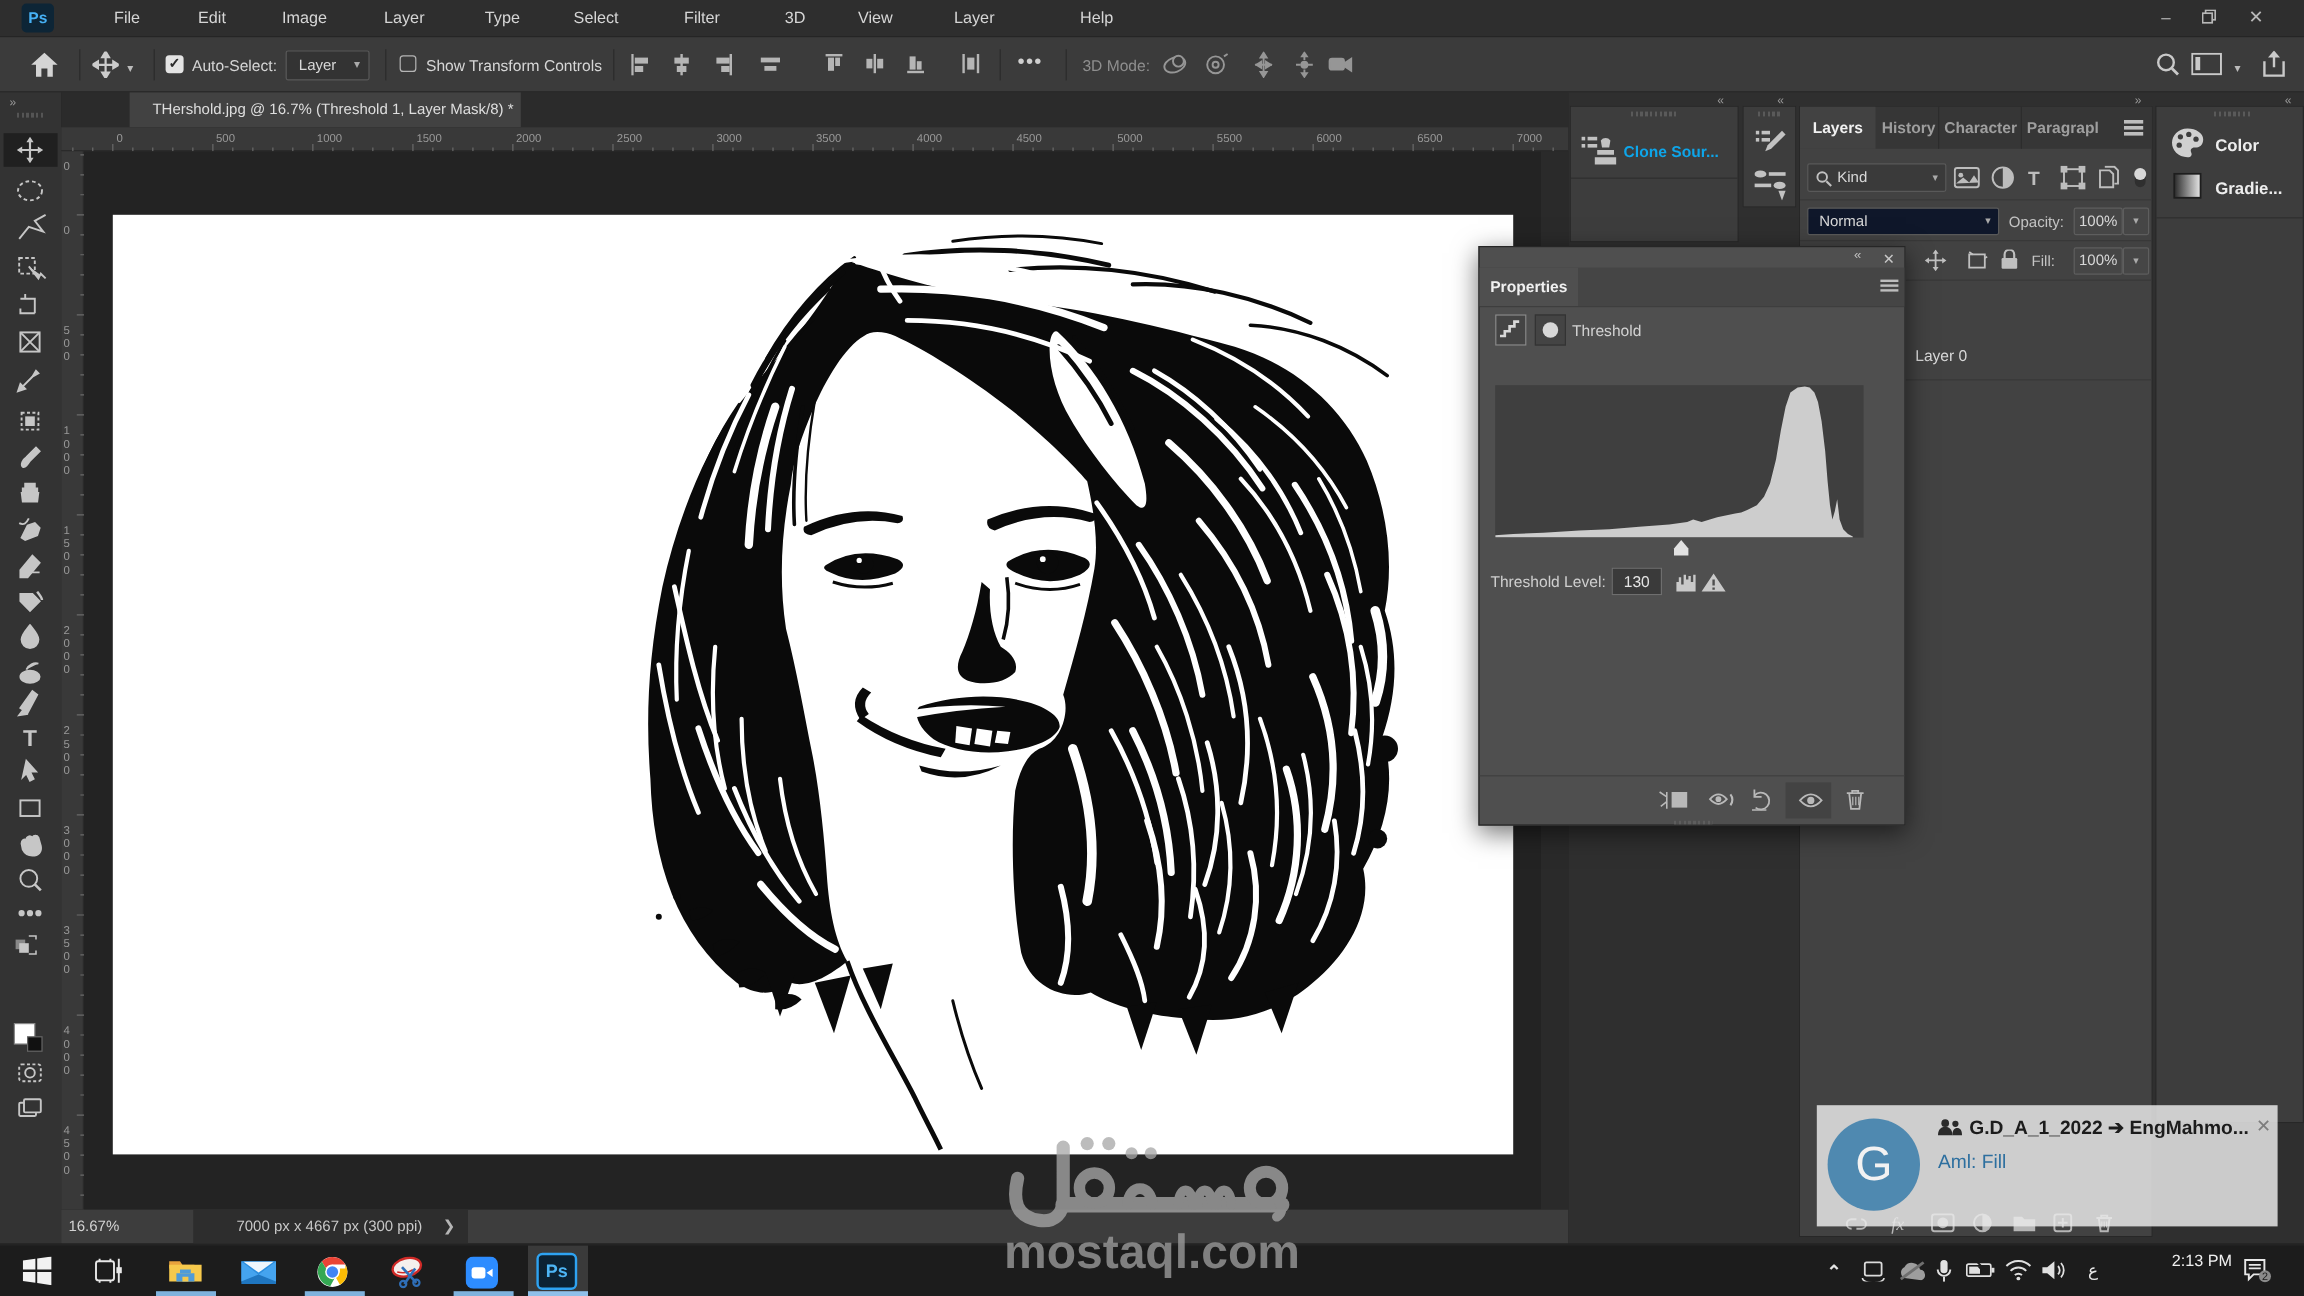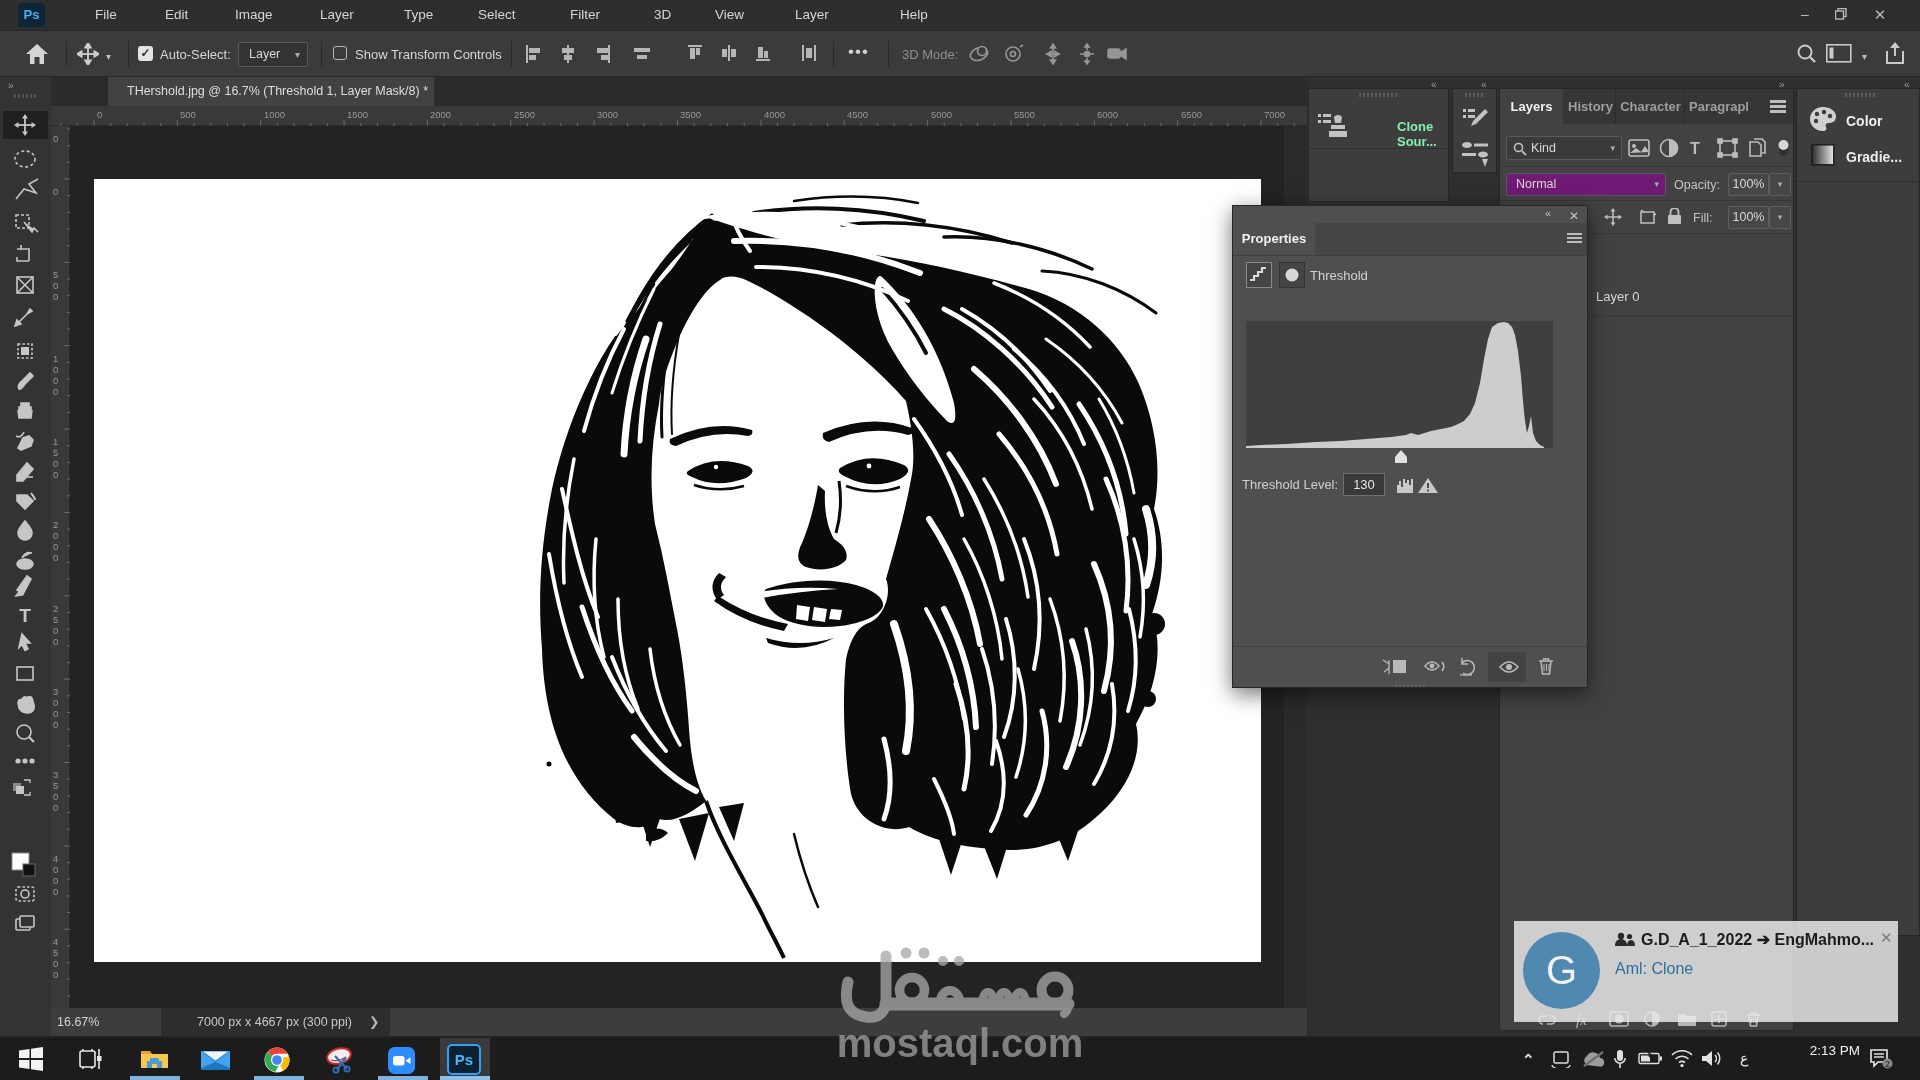--- a/index.html
+++ b/index.html
@@ -661,21 +661,21 @@
   <svg class="abs" style="left:8px;top:22px;" width="30" height="30" viewBox="0 0 30 30">
           <g fill="#c2c2c2">
             <rect x="1" y="3" width="3" height="3"></rect>
             <rect x="6" y="3" width="8" height="3"></rect>
             <rect x="1" y="9" width="3" height="3"></rect>
             <rect x="6" y="9" width="8" height="3"></rect>
             <path d="M17 6 a5 5 0 0 1 8 0 l-1 6 h-6 Z"></path>
             <path d="M14 14 h14 v4 h-14 Z M12 20 h18 v6 h-18 Z"></path>
           </g>
         </svg>
-  <div class="abs" style="left:44px;top:30px;font-weight:bold;color:#86efac;font-size:13px;margin-left:44px;">Clone Sour...</div>
+  <div class="abs" style="left:44px;top:30px;font-weight:bold;color:#0ea5e9;font-size:13px;">Clone Sour...</div>
   <div class="abs" style="left:0px;top:59px;width:139px;height:1px;background:#2e2e2e;"></div>
 </div>
 <div class="panel" style="left:145px;top:11px;width:45px;height:85px;">
   <div class="abs" style="left:12px;top:4px;width:20px;height:4px;background:repeating-linear-gradient(90deg,#5a5a5a 0,#5a5a5a 2px,#3d3d3d 2px,#3d3d3d 4px);"></div>
   <svg class="abs" style="left:10px;top:18px;" width="26" height="26" viewBox="0 0 26 26">
           <g fill="#c2c2c2">
             <rect x="0" y="2" width="3" height="3"></rect>
             <rect x="5" y="2" width="7" height="3"></rect>
             <rect x="0" y="8" width="3" height="3"></rect>
             <rect x="5" y="8" width="7" height="3"></rect>
@@ -727,21 +727,21 @@
  <g transform="translate(120,0)">
             <path d="M2 4 h8 l3 3 v11 h-11 Z"></path>
             <path d="M6 1 h8 l3 3 v11 h-3"></path>
           </g>
  <g transform="translate(148,0)">
             <rect x="3" y="4" width="9" height="14" rx="4.5" fill="#2f2f2f" stroke="none"></rect>
             <circle cx="7.5" cy="7" r="5" fill="#d8d8d8" stroke="none"></circle>
           </g>
  </g>
       </svg>
-<div class="field" style="left:6px;top:84px;width:160px;height:23px;line-height:21px;padding-left:9px;background:#701a75;">Normal<span style="float:right;margin-right:6px;color:#aaa;font-size:9px;">▾</span></div>
+<div class="field" style="left:6px;top:84px;width:160px;height:23px;line-height:21px;padding-left:9px;background:#0f172a;">Normal<span style="float:right;margin-right:6px;color:#aaa;font-size:9px;">▾</span></div>
 <div class="abs" style="left:174px;top:89px;color:#c4c4c4;font-size:12.5px;">Opacity:</div>
 <div class="field" style="left:228px;top:84px;width:41px;height:23px;line-height:21px;text-align:center;background:#464646;border-color:#5e5e5e;">100%</div>
 <div class="field" style="left:269px;top:84px;width:22px;height:23px;line-height:21px;text-align:center;background:#464646;border-color:#5e5e5e;color:#aaa;font-size:9px;">▾</div>
 <div class="abs" style="left:60px;top:117px;width:230px;height:24px;">
   <svg style="position:absolute;left:44px;top:2px;" width="100" height="18" viewBox="0 0 100 18">
           <g fill="#c0c0c0">
             <g transform="translate(9,9)">
               <line x1="-7" y1="0" x2="7" y2="0" stroke="#c0c0c0" stroke-width="1.5"></line>
               <line x1="0" y1="-7" x2="0" y2="7" stroke="#c0c0c0" stroke-width="1.5"></line>
               <path d="M0 -9 l2.5 3.5 h-5 Z M0 9 l2.5 -3.5 h-5 Z M-9 0 l3.5 2.5 v-5 Z M9 0 l-3.5 2.5 v-5 Z"></path>
@@ -900,21 +900,21 @@
 <svg class="abs" style="left:100px;top:11px;" width="22" height="16" viewBox="0 0 22 16">
         <g fill="#2a2a2a">
           <circle cx="7" cy="4" r="3.2"></circle>
           <path d="M1 14 c0 -5 3 -7 6 -7 c3 0 6 2 6 7 Z"></path>
           <circle cx="15.5" cy="4.5" r="2.6"></circle>
           <path d="M13 14 c0 -4 1.5 -6 4 -6 c2.5 0 4 2 4 6 Z"></path>
         </g>
       </svg>
 <div class="abs" style="left:127px;top:9px;color:#1c1c1c;font-weight:bold;font-size:16px;">G.D_A_1_2022 ➔ EngMahmo...</div>
 <div class="abs" style="left:366px;top:8px;color:#7d7d7d;font-size:15px;">✕</div>
-<div class="abs" style="left:101px;top:39px;color:#2d6f9f;font-size:16px;">Aml: Clone</div>
+<div class="abs" style="left:101px;top:39px;color:#2d6f9f;font-size:16px;">Aml: Fill</div>
 </div>
 <div class="abs" id="taskbar">
 <svg class="abs" style="left:19px;top:9px;" width="24" height="24" viewBox="0 0 24 24">
         <g fill="#f2f2f2">
           <path d="M0 3.5 L10.5 2 V11 H0 Z"></path>
           <path d="M12 1.8 L24 0 V11 H12 Z"></path>
           <path d="M0 13 H10.5 V22 L0 20.5 Z"></path>
           <path d="M12 13 H24 V24 L12 22.2 Z"></path>
         </g>
       </svg>

